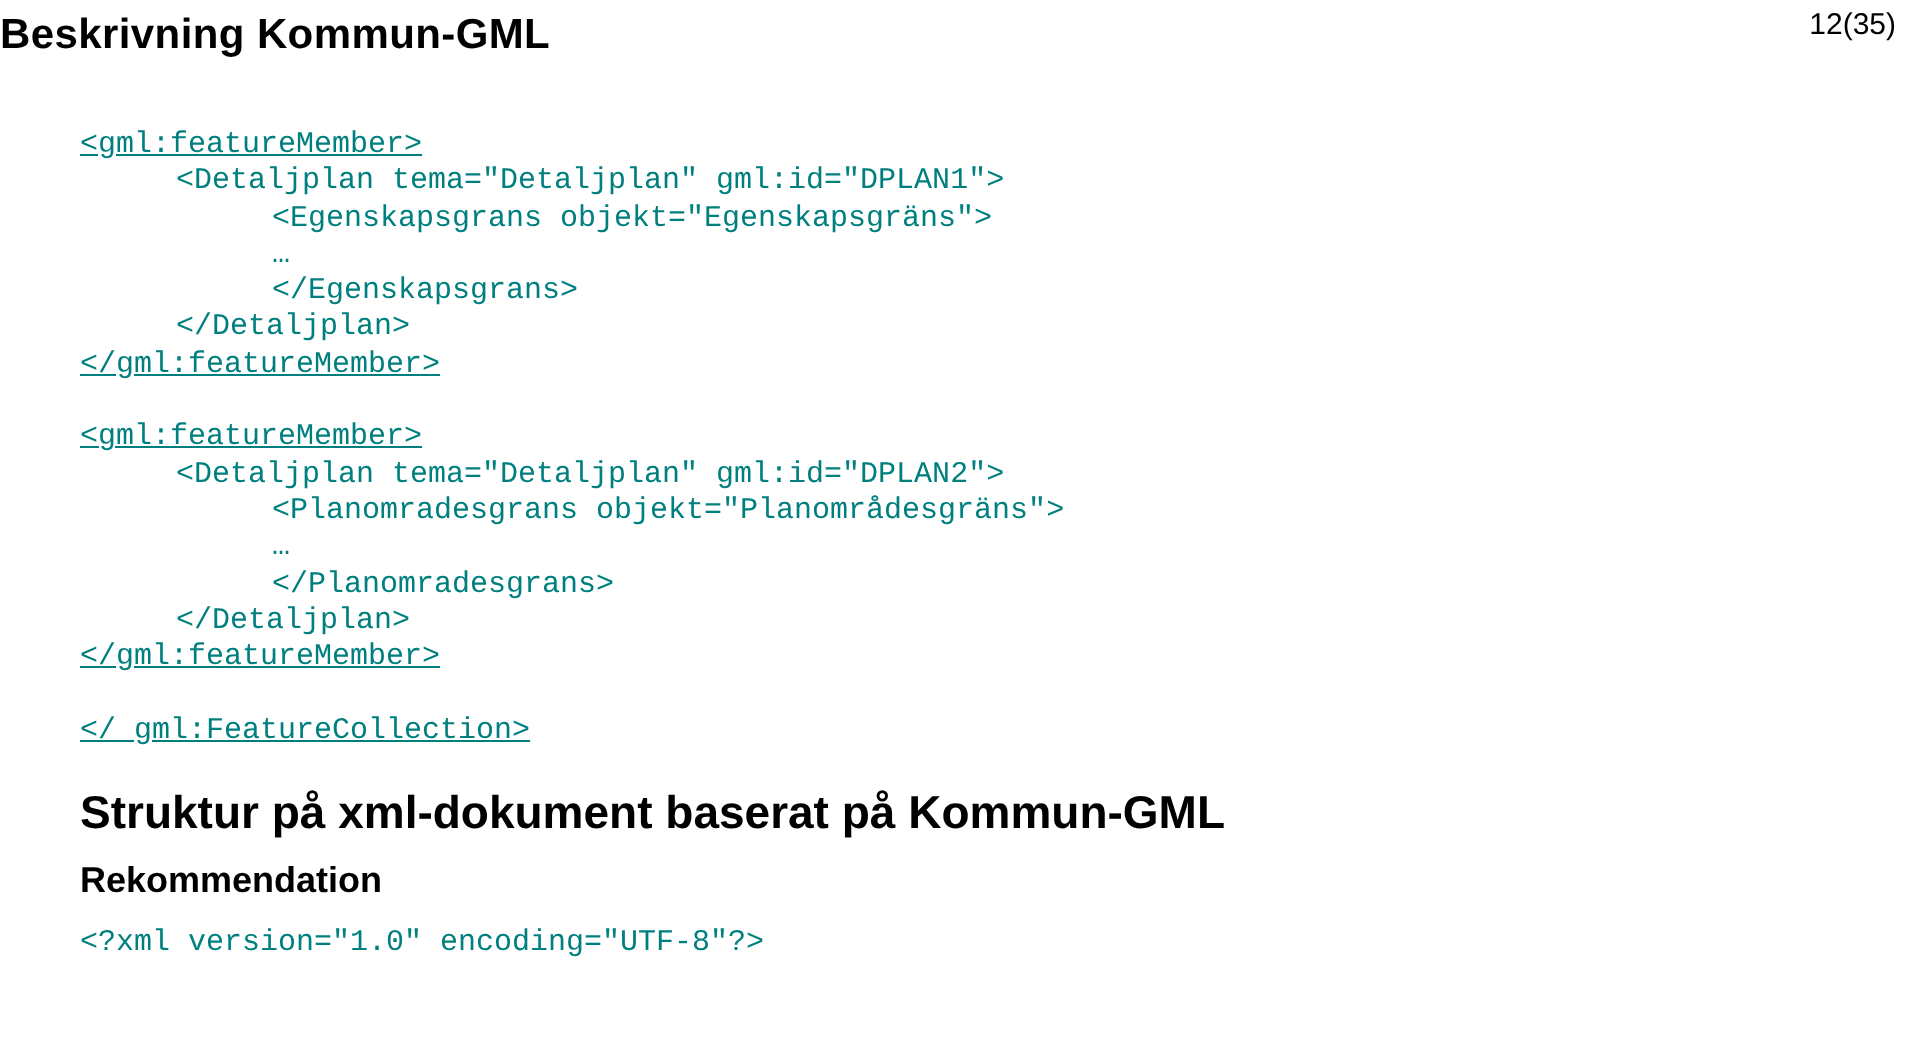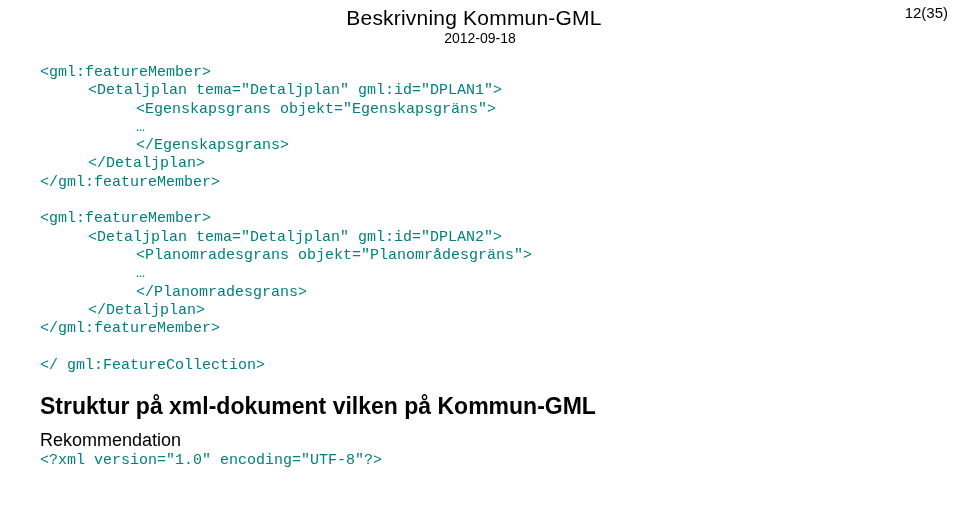--- a/index.html
+++ b/index.html
@@ -16,22 +16,21 @@
     width: 960px;
     height: 528px;
     box-sizing: border-box;
     padding: 14px 40px 0 40px;
   }
   .header-title {
     position: absolute;
     top: 6px;
     left: 0;
     width: 948px;
-    text-align: center;
-    font-weight: normal;
+    font-weight: bold;
     font-size: 21px;
     letter-spacing: 0.2px;
   }
   .header-date {
     position: absolute;
     top: 30px;
     left: 0;
     width: 960px;
     text-align: center;
     font-size: 14px;
@@ -47,52 +46,52 @@
     top: 64px;
     left: 40px;
     right: 40px;
   }
   pre.code {
     font-family: "Courier New", Courier, monospace;
     font-size: 15px;
     line-height: 1.22;
     margin: 0;
     white-space: pre;
+    text-decoration: underline;
   }
   .teal { color: #007f7f; }
   .indent1 { padding-left: 48px; display: inline-block; }
   .indent2 { padding-left: 96px; display: inline-block; }
   h2.section {
     font-size: 23px;
     font-weight: bold;
     margin: 18px 0 6px 0;
   }
   p.body {
     font-size: 16px;
     margin: 4px 0 10px 0;
     line-height: 1.3;
   }
   h3.subhead {
     font-size: 18px;
-    font-weight: normal;
-    margin: 10px 0 1px 0;
+    font-weight: bold;
+    margin: 10px 0 12px 0;
   }
   .inline-code {
     font-family: "Courier New", Courier, monospace;
     font-size: 15px;
     color: #007f7f;
   }
 </style>
 </head>
 <body>
 
 <div class="page">
 
   <div class="header-title">Beskrivning Kommun-GML</div>
-  <div class="header-date">2012-09-18</div>
   <div class="page-number">12(35)</div>
 
   <div class="content">
 
     <pre class="code teal"><span>&lt;gml:featureMember&gt;</span>
 <span class="indent1">&lt;Detaljplan tema="Detaljplan" gml:id="DPLAN1"&gt;</span>
 <span class="indent2">&lt;Egenskapsgrans objekt="Egenskapsgräns"&gt;</span>
 <span class="indent2">…</span>
 <span class="indent2">&lt;/Egenskapsgrans&gt;</span>
 <span class="indent1">&lt;/Detaljplan&gt;</span>
@@ -101,19 +100,19 @@
 <span>&lt;gml:featureMember&gt;</span>
 <span class="indent1">&lt;Detaljplan tema="Detaljplan" gml:id="DPLAN2"&gt;</span>
 <span class="indent2">&lt;Planomradesgrans objekt="Planområdesgräns"&gt;</span>
 <span class="indent2">…</span>
 <span class="indent2">&lt;/Planomradesgrans&gt;</span>
 <span class="indent1">&lt;/Detaljplan&gt;</span>
 <span>&lt;/gml:featureMember&gt;</span>
 <span></span>
 <span>&lt;/ gml:FeatureCollection&gt;</span></pre>
 
-    <h2 class="section">Struktur på xml-dokument vilken på Kommun-GML</h2>
+    <h2 class="section">Struktur på xml-dokument baserat på Kommun-GML</h2>
 
     <h3 class="subhead">Rekommendation</h3>
     <div class="inline-code">&lt;?xml version="1.0" encoding="UTF-8"?&gt;</div>
 
   </div>
 </div>
 
 </body></html>

